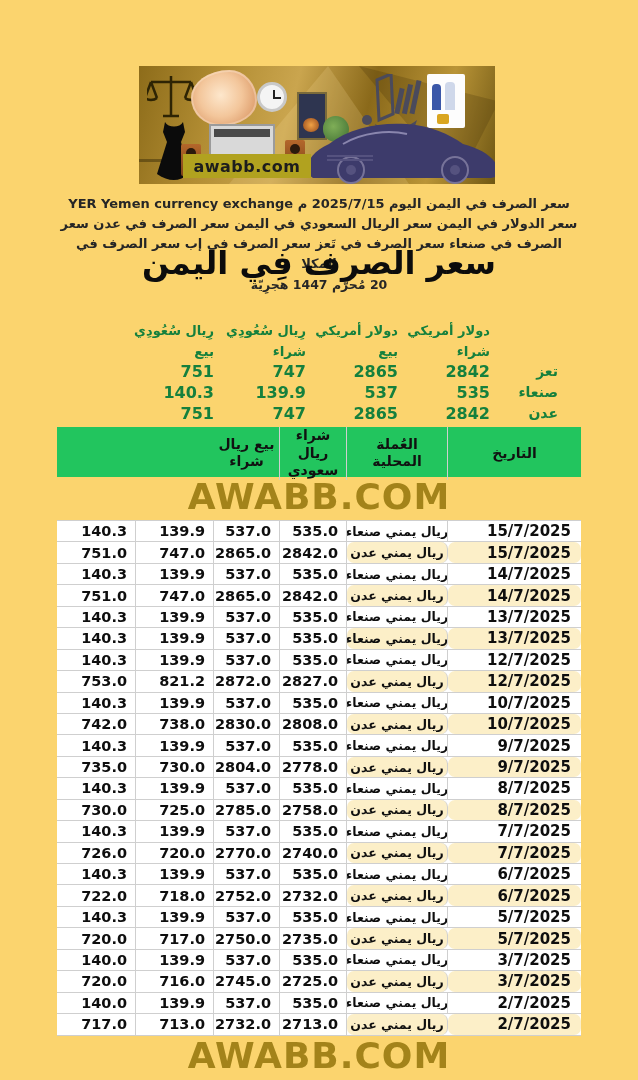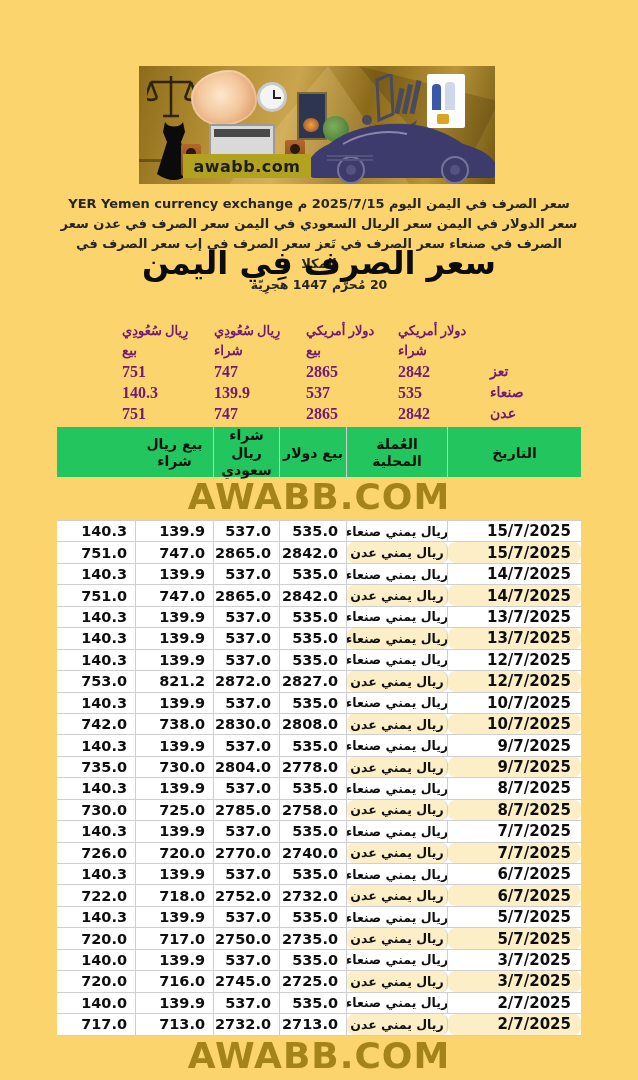--- a/index.html
+++ b/index.html
@@ -64,21 +64,21 @@
   
   .title{
     position:absolute;left:0;top:243px;width:638px;direction:rtl;text-align:center;
     font-size:32px;font-weight:bold;color:#0c0c0c;line-height:1.25;
   }
   
   .summary{
     position:absolute;right:80px;top:321px;width:436px;direction:rtl;
     display:grid;grid-template-columns:68px 92px 92px 92px 92px;
   }
-  .s-cell{text-align:left;font-weight:bold;color:#701a75;font-family:Liberation Serif, serif;}
+  .s-cell{text-align:right;font-weight:bold;color:#15803d;}
   .s-cur{font-size:13px;line-height:20px;}
   .s-op{font-size:13.5px;line-height:20px;}
   .s-city{font-size:14px;line-height:21px;}
   .s-val{font-size:16px;line-height:21px;}
   
   .rates-header{
     position:absolute;left:57px;top:427px;width:524px;height:50px;direction:rtl;
     display:grid;grid-template-columns:133px 101px 67px 66px 78px 79px;background:#22c55e;
   }
   .rh-cell{
@@ -232,21 +232,20 @@
     <div class="s-cell s-city">عدن</div>
     <div class="s-cell s-val">2842</div>
     <div class="s-cell s-val">2865</div>
     <div class="s-cell s-val">747</div>
     <div class="s-cell s-val">751</div>
   </div>
 
 <div class="rates-header">
     <div class="rh-cell">التاريخ</div>
     <div class="rh-cell">العُملة المحلية</div>
-    <div class="rh-cell">بيع دولار</div>
     <div class="rh-cell">شراء ريال سعودي</div>
     <div class="rh-cell">بيع ريال شراء</div>
   </div>
 
 <div class="watermark wm-mid">AWABB.COM</div>
 
 <div class="rates-body">
     <div class="r-row">
       <div class="c c-date">15/7/2025</div>
       <div class="c c-cur">ريال يمني صنعاء</div>

